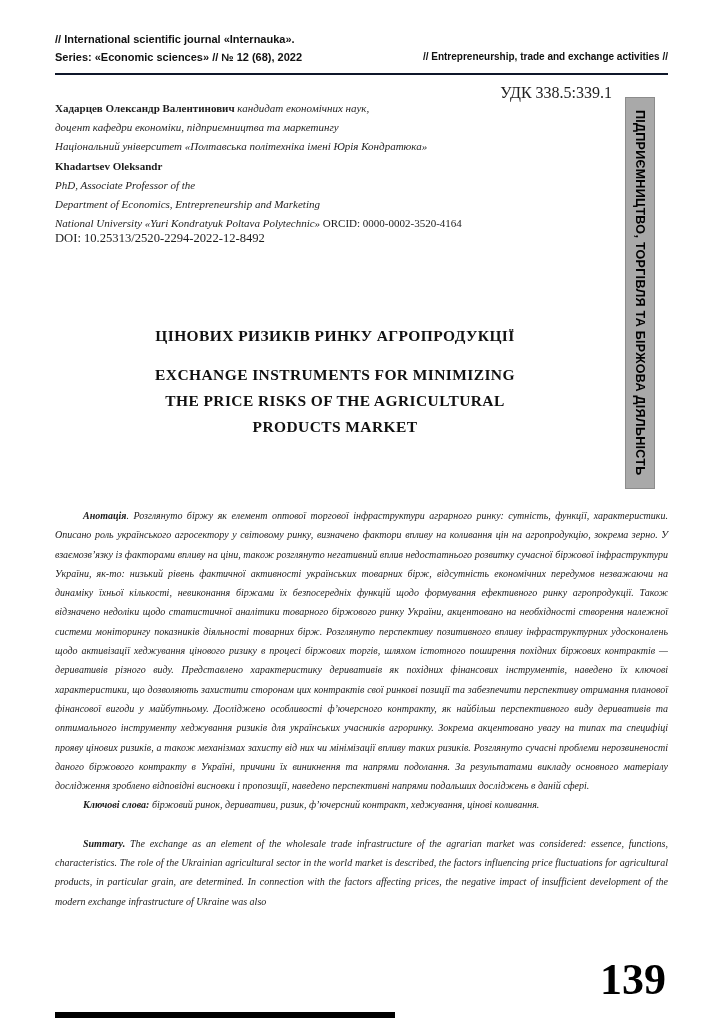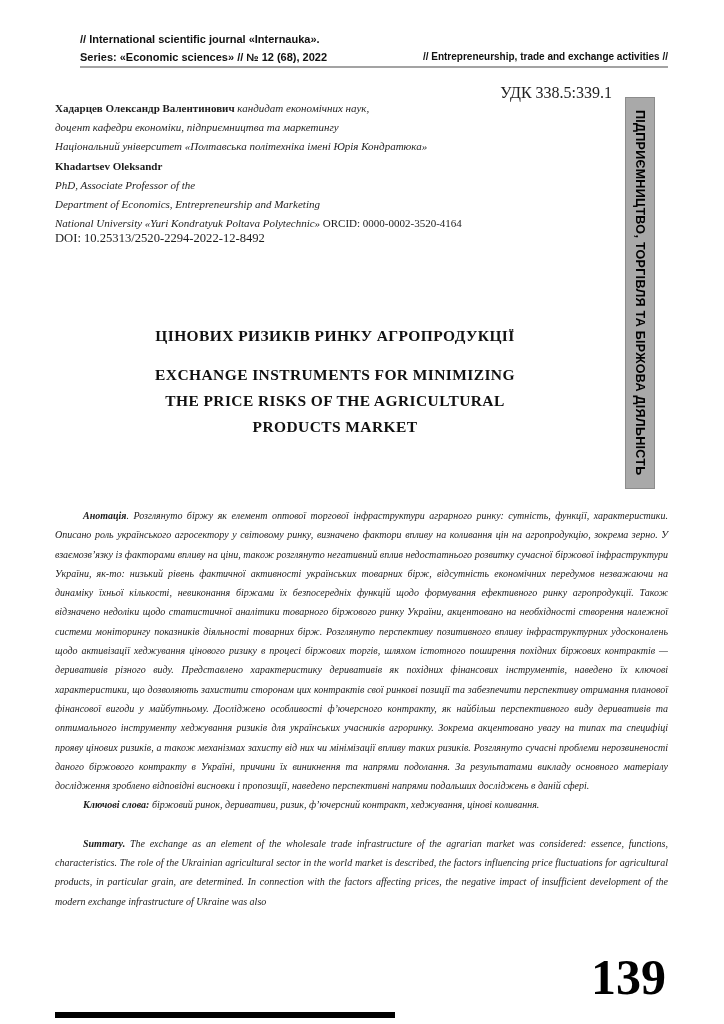--- a/index.html
+++ b/index.html
@@ -10,23 +10,23 @@
     margin: 0 auto;
     background: #ffffff;
     font-family: "Liberation Serif", serif;
     color: #1c1c1c;
     overflow: hidden;
   }
   
   .header {
     position: absolute; top: 30px; left: 55px; right: 56px;
     display: flex; justify-content: space-between; align-items: flex-end;
-    border-bottom: 2px solid #a3a3a3; 
+    border-bottom: 2px solid #0f172a; padding-bottom: 7px;
     font-family: "Liberation Sans", sans-serif;
-    font-weight: bold; font-size: 11px; line-height: 18px; color: #111; margin-left: 25px;
+    font-weight: bold; font-size: 11px; line-height: 18px; color: #111;
   }
   .header-right { font-size: 10px; white-space: nowrap; }
   
   .udk {
     position: absolute; top: 84px; right: 112px;
     font-size: 16px; color: #222;
   }
   
   .vertical-tab {
     position: absolute; top: 97px; right: 69px;
@@ -67,21 +67,21 @@
     font-size: 10px; line-height: 19.3px;
     text-align: justify; font-style: italic; color: #1a1a1a;
   }
   .body-text p { text-indent: 28px; }
   .lbl { font-weight: bold; }
   .summary-p { margin-top: 19px; }
   
   .page-number {
     position: absolute; right: 58px; bottom: 22px;
     font-family: "Liberation Serif", serif;
-    font-size: 50px; font-weight: 600; color: #000;
+    font-size: 44px; font-weight: 600; color: #000;
     line-height: 1;
   }
   .footer-bar {
     position: absolute; left: 55px; bottom: 6px;
     width: 340px; height: 6px; background: #000;
   }
 </style>
 </head>
 <body>
 

